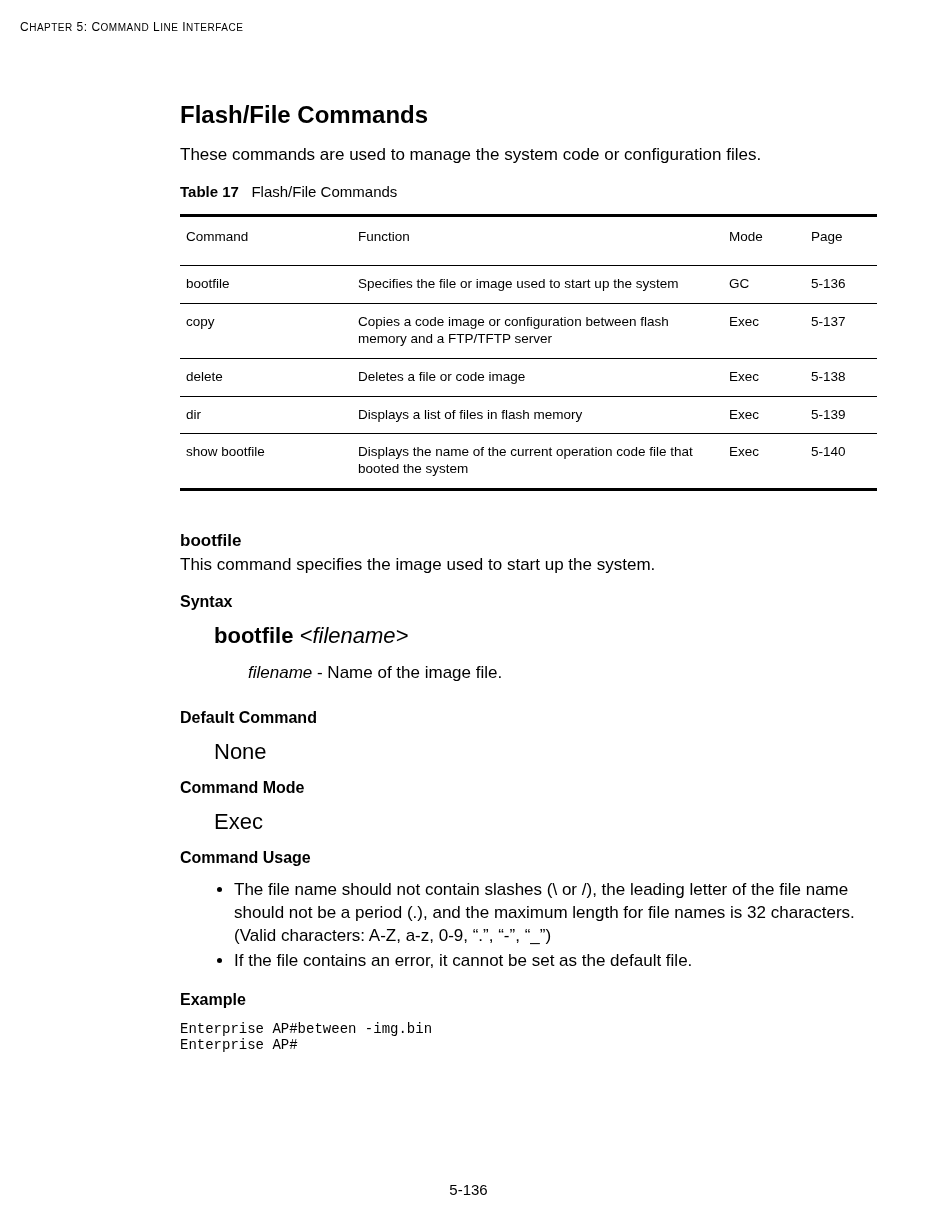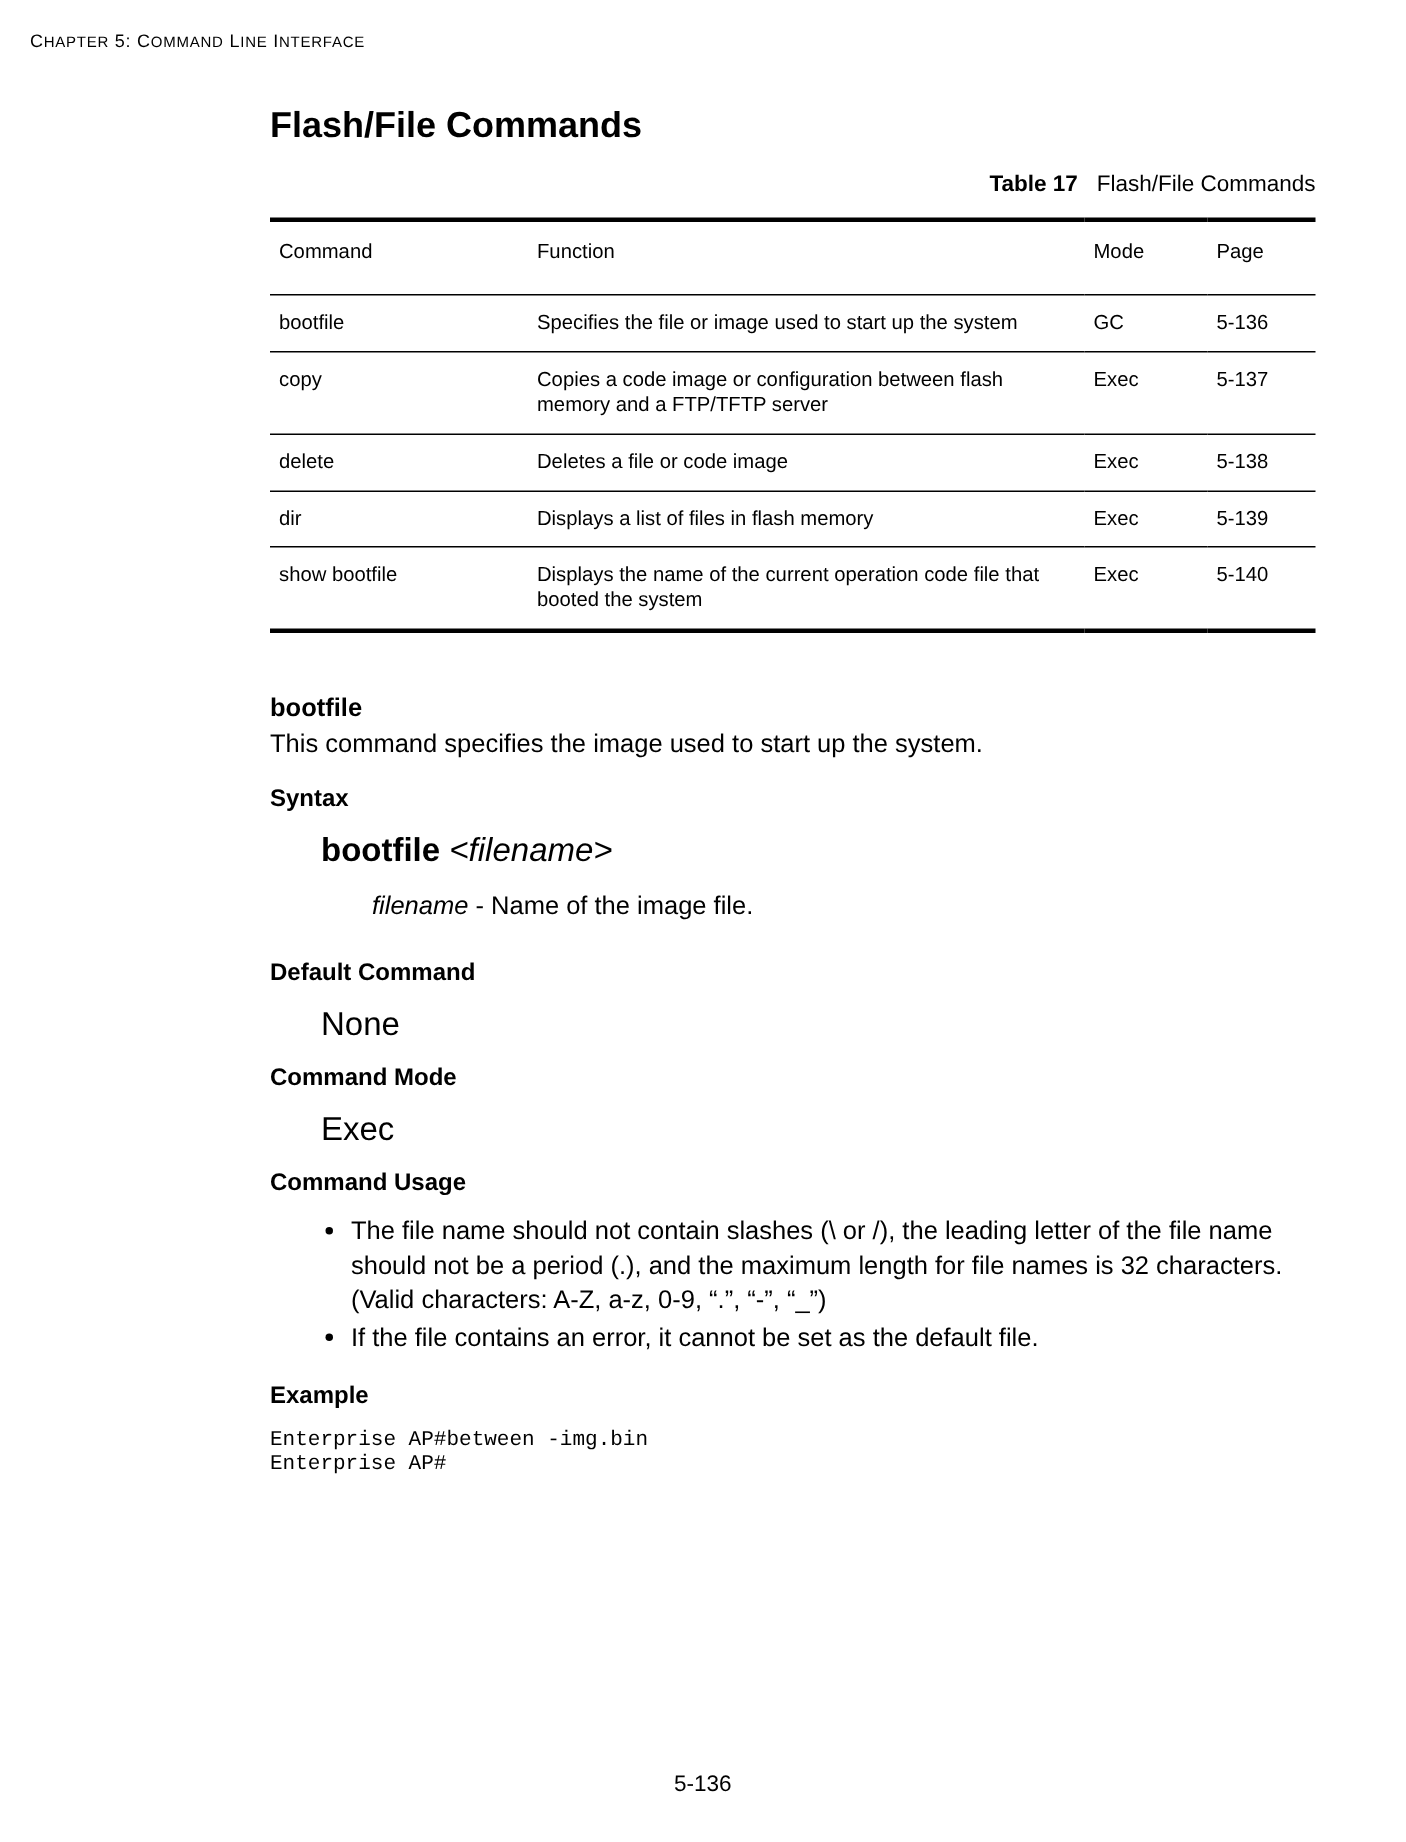--- a/index.html
+++ b/index.html
@@ -13,36 +13,35 @@
       position: relative;
     }
     .page {
       padding: 20px 60px 40px 180px;
       box-sizing: border-box;
     }
     .header {
       font-size: 12px;
       font-variant: small-caps;
       letter-spacing: 0.5px;
-      margin-bottom: 36px;
+      margin-bottom: 67px;
       margin-left: -160px;
     }
     h1 {
       font-size: 24px;
       font-weight: bold;
       margin: 0 0 16px 0;
     }
     .intro {
       font-size: 17px;
       margin: 0 0 18px 0;
     }
     .table-caption {
       font-size: 15px;
       margin-bottom: 14px;
-      text-align: right;
     }
     .table-caption strong {
       font-weight: bold;
     }
     table {
       width: 100%;
       border-collapse: collapse;
       font-size: 13.5px;
       margin-bottom: 40px;
     }
@@ -128,20 +127,21 @@
 </head>
 <body>
 
 <div class="page">
   <div class="header">
     <span>C<span style="font-size:10px;">HAPTER</span> 5: C<span style="font-size:10px;">OMMAND</span> L<span style="font-size:10px;">INE</span> I<span style="font-size:10px;">NTERFACE</span></span>
   </div>
 
   <h1>Flash/File Commands</h1>
 
+  <p class="intro">These commands are used to manage the system code or configuration files.</p>
 
   <div class="table-caption">
     <strong>Table 17</strong>&nbsp;&nbsp;&nbsp;<span>Flash/File Commands</span>
   </div>
 
   <table>
     <thead>
       <tr>
         <th class="col-cmd">Command</th>
         <th class="col-func">Function</th>

